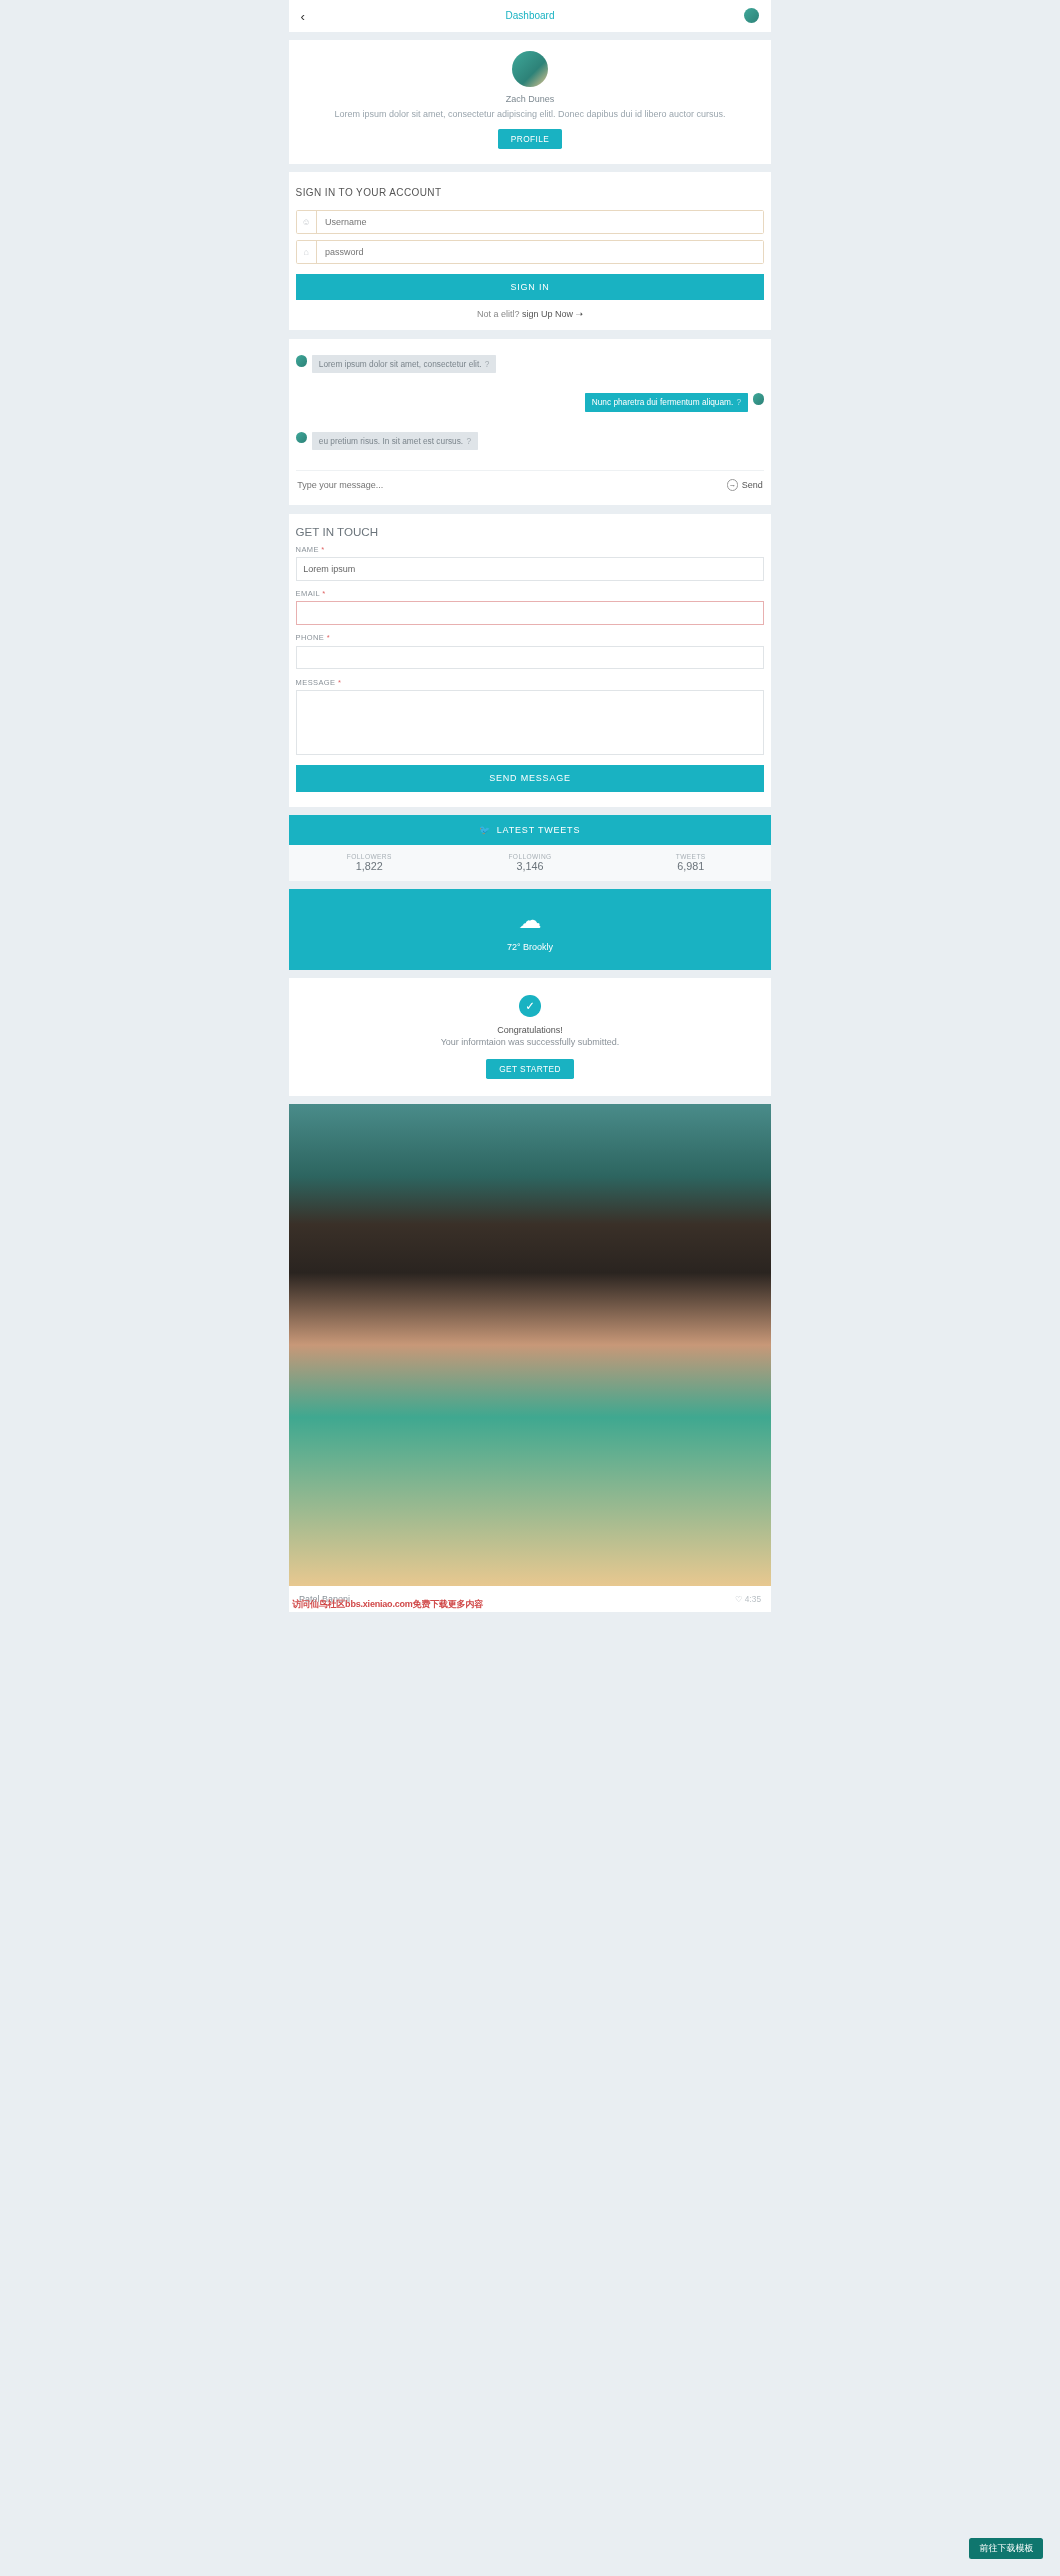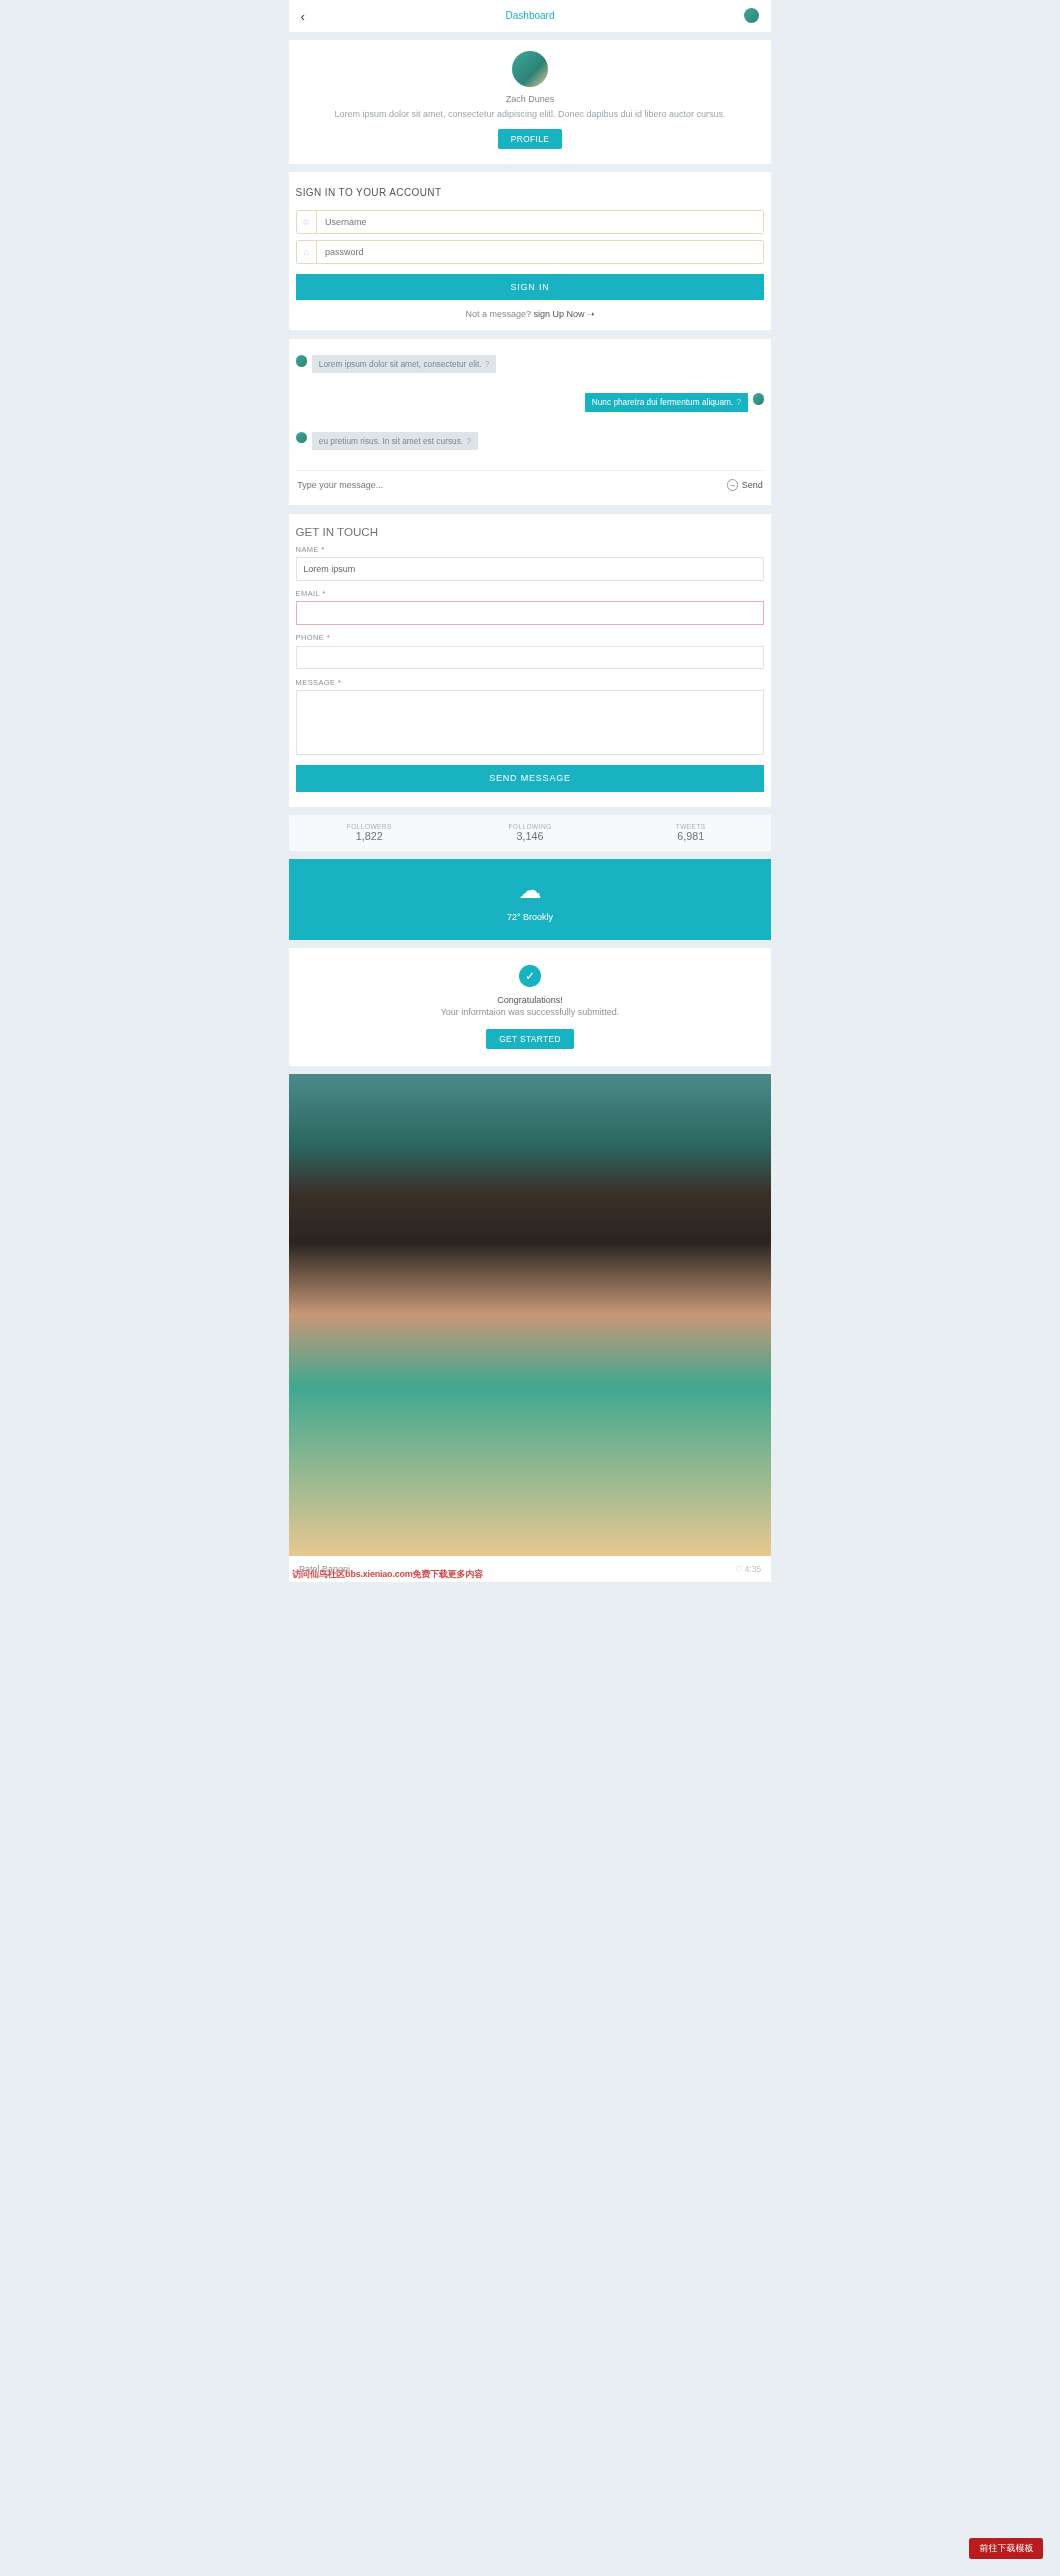--- a/index.html
+++ b/index.html
@@ -70,21 +70,21 @@
 .check { width:21.5px; height:21.5px; border-radius:50%; background:#19b2c2; color:#fff; display:inline-flex; align-items:center; justify-content:center; margin-bottom:8.3px; font-size:11.6px; }
 .success-t { font-size:9px; color:#555; margin-bottom:2.5px; }
 .success-d { font-size:9px; color:#8a9299; margin-bottom:11.6px; }
 
 .big-img { height:482px; background:linear-gradient(180deg,#4a8c8a 0%,#2d6560 15%,#3a3028 25%,#2a2420 35%,#c89878 50%,#3fa890 65%,#e8c890 100%); filter:blur(0.4px); }
 .player-meta { padding:8.3px 10px; display:flex; align-items:center; }
 .player-name { font-size:9px; color:#8a9299; }
 .player-time { margin-left:auto; font-size:8.3px; color:#b8bfc4; }
 .watermark { position:absolute; bottom:0; left:0; font-size:9px; color:#d04848; text-shadow:0 0 1.7px rgba(255,255,255,0.6); padding:1.7px 3.3px; font-weight:bold; letter-spacing:-0.2px; }
 
-.fab { position:fixed; bottom:16.6px; right:16.6px; background:#b91c1c; color:#fff; padding:4.1px 10px; border-radius:2.5px; font-size:9px; cursor:pointer; }
+.fab { position:fixed; bottom:16.6px; right:16.6px; background:#0f766e; color:#fff; padding:4.1px 10px; border-radius:2.5px; font-size:9px; cursor:pointer; }
 </style>
 </head>
 <body>
 
 <div class="wrap">
 
   <div class="card header">
     <span class="back">‹</span>
     <span class="header-title">Dashboard</span>
     <span class="header-av"></span>
@@ -102,21 +102,21 @@
     <div class="input-row">
       <span class="input-icon">☺</span>
       <input type="text" placeholder="Username" style="">
     </div>
     <div class="input-row">
       <span class="input-icon">⌂</span>
       <input type="password" placeholder="password" style="">
     </div>
     <button class="btn-teal-wide">SIGN IN</button>
     <div class="signup-line">
-      <span>Not a message? </span>
+      <span>Not a elitl? </span>
       <a href="#">sign Up Now ➝</a>
     </div>
   </div>
 
   <div class="card chat">
     <div class="msg-row left">
       <span class="msg-av"></span>
       <span class="bubble grey">Lorem ipsum dolor sit amet, consectetur elit.</span>
     </div>
     <div class="msg-row right">
@@ -141,20 +141,21 @@
     <div class="fld-label"><span>EMAIL</span> <span class="req">*</span></div>
     <input class="fld-input err" style="">
     <div class="fld-label"><span>PHONE</span> <span class="req">*</span></div>
     <input class="fld-input" style="">
     <div class="fld-label"><span>MESSAGE</span> <span class="req">*</span></div>
     <textarea class="fld-input" style=""></textarea>
     <button class="btn-teal-wide">SEND MESSAGE</button>
   </div>
 
   <div class="card">
+    <div class="tweets-hd">LATEST TWEETS</div>
     <div class="stats">
       <div class="stat">
         <div class="stat-lbl">FOLLOWERS</div>
         <div class="stat-val">1,822</div>
       </div>
       <div class="stat">
         <div class="stat-lbl">FOLLOWING</div>
         <div class="stat-val">3,146</div>
       </div>
       <div class="stat">

